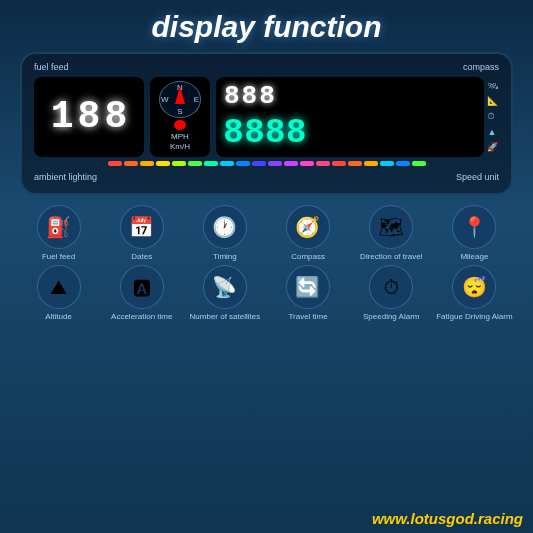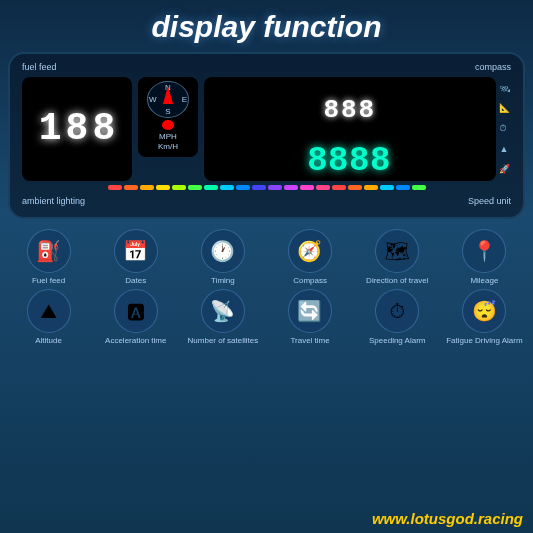--- a/index.html
+++ b/index.html
@@ -12,21 +12,21 @@
     }
 
     .page {
       width: 533px;
       height: 533px;
       background: linear-gradient(180deg, #0d2a45 0%, #1a4a70 40%, #0f3550 100%);
       position: relative;
       display: flex;
       flex-direction: column;
       align-items: center;
-      padding: 10px 8px 8px;
+      padding: 10px 20px 8px;
     }
 
     .title {
       font-size: 30px;
       font-weight: bold;
       color: white;
       font-style: italic;
       text-align: center;
       margin-bottom: 8px;
       text-shadow: 0 0 10px rgba(100,180,255,0.5);
@@ -171,22 +171,21 @@
       border-radius: 8px;
       padding: 6px 8px;
       display: flex;
       flex-direction: column;
       gap: 4px;
     }
 
     .seg-row-top {
       display: flex;
       gap: 3px;
-      justify-content: center;
-      margin-top: 14px;
+      justify-content: flex-start;
     }
 
     .seg-digit-white {
       font-size: 26px;
       color: white;
       font-family: 'Courier New', monospace;
       font-weight: bold;
       text-shadow: 0 0 6px white;
       line-height: 1;
       letter-spacing: 2px;

